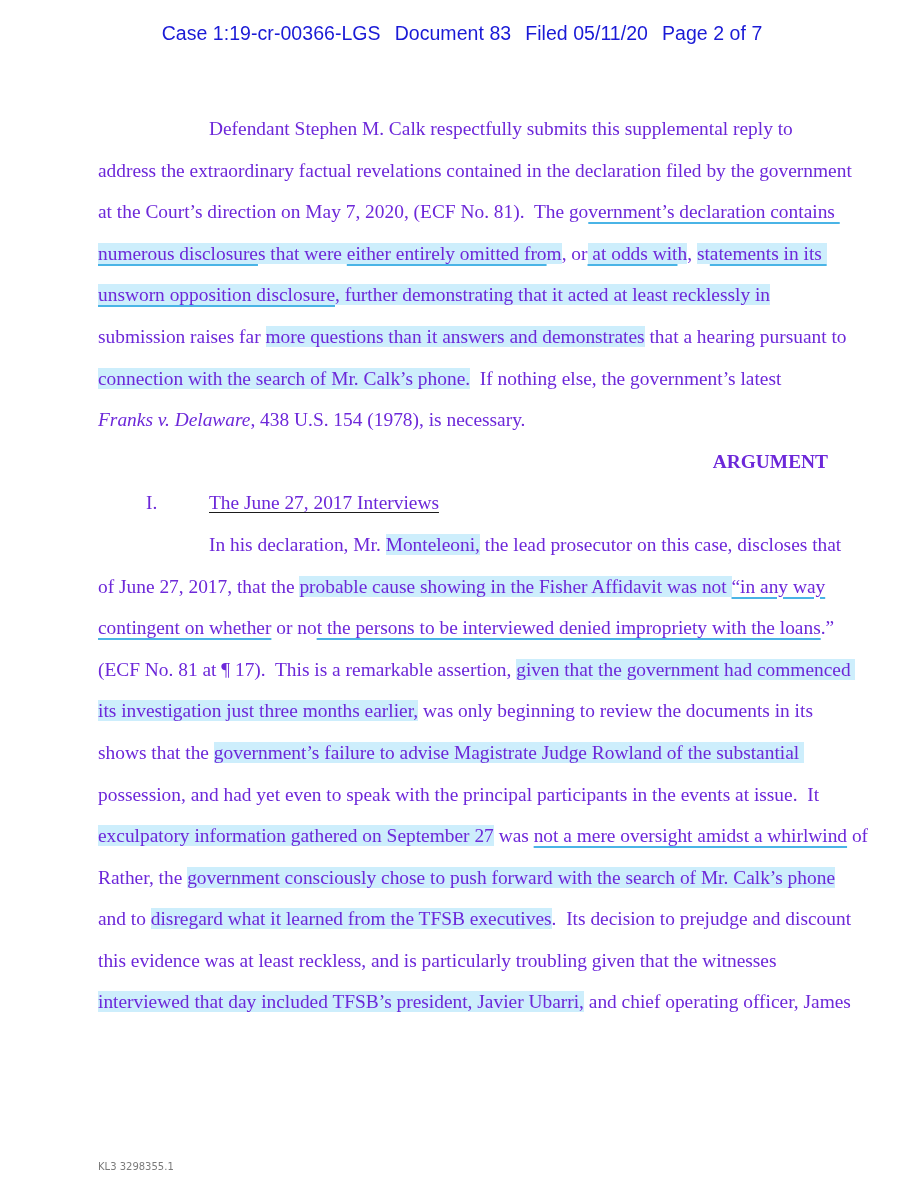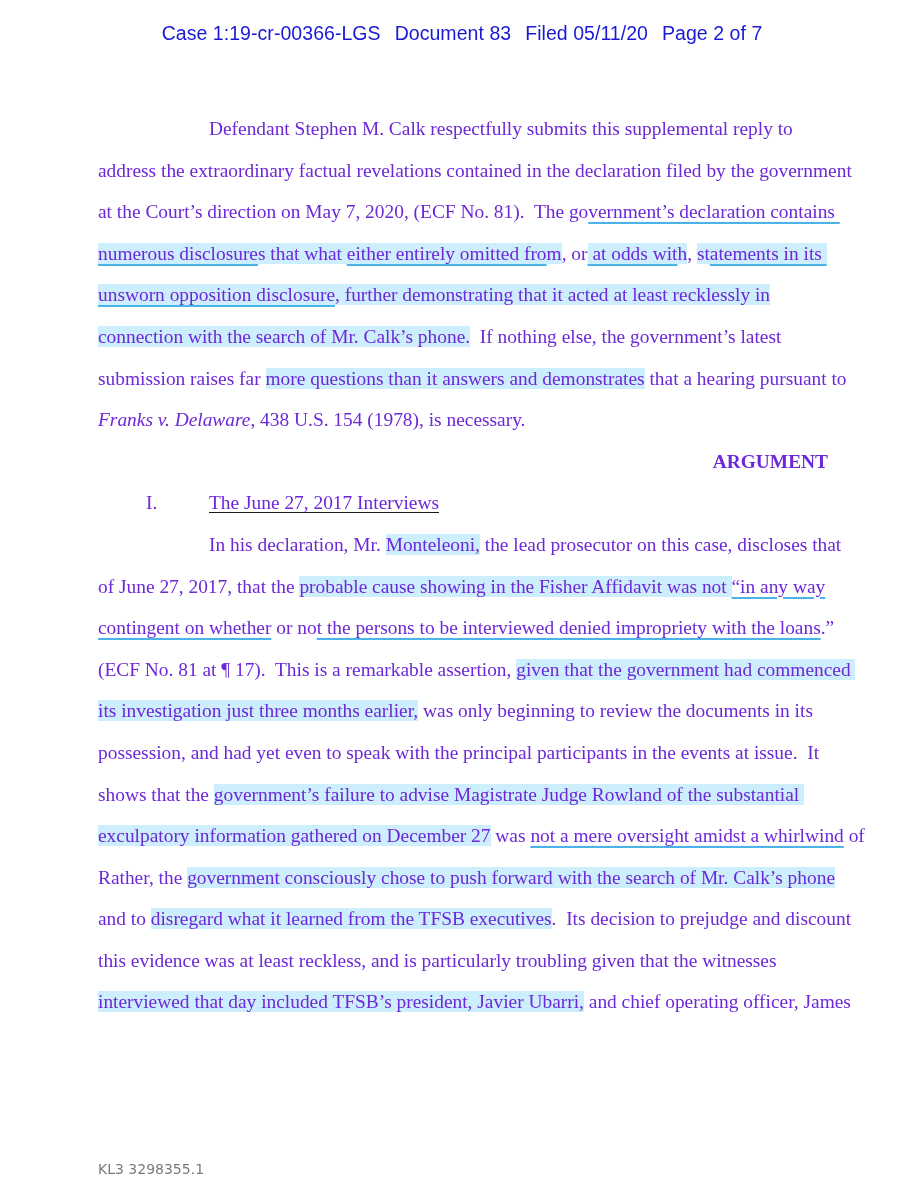--- a/index.html
+++ b/index.html
@@ -19,48 +19,48 @@
   .line.indent { padding-left: 111px; }
   .line.center { text-align: right; font-weight: bold; }
   .seg-hl { background: #cdeefc; }
   .seg-ul { text-decoration: underline; text-decoration-color: #4ab4e6; text-decoration-thickness: 2px; text-underline-offset: 4px; }
   .seg-hlul { background: #cdeefc; text-decoration: underline; text-decoration-color: #4ab4e6; text-decoration-thickness: 2px; text-underline-offset: 4px; }
   .seg-it { font-style: italic; }
   .seg-plainul { text-decoration: underline; text-decoration-color: #1b1b1b; text-decoration-thickness: 1px; text-underline-offset: 3px; }
   .heading-num { display: inline-block; width: 63px; padding-left: 48px; }
   .footer {
     position: absolute; left: 98px; top: 1161px;
-    font-family: "DejaVu Sans", sans-serif; font-size: 14px; color: #7a7a7a;
+    font-family: "DejaVu Sans", sans-serif; font-size: 10px; color: #7a7a7a;
   }
 </style>
 </head>
 <body>
 
 <div class="page">
   <div class="header"><span>Case 1:19-cr-00366-LGS</span><span>Document 83</span><span>Filed 05/11/20</span><span>Page 2 of 7</span></div>
 
   <div class="body-text" id="body-text">
       <div class="line indent"><span>Defendant Stephen M. Calk respectfully submits this supplemental reply to</span></div>
       <div class="line"><span>address the extraordinary factual revelations contained in the declaration filed by the government</span></div>
       <div class="line"><span>at the Court’s direction on May 7, 2020, (ECF No. 81).  The go</span><span class="seg-ul">vernment’s declaration contains </span></div>
-      <div class="line"><span class="seg-hlul">numerous disclosure</span><span class="seg-hl">s that what </span><span class="seg-hlul">either entirely omitted fro</span><span class="seg-hl">m</span><span>, or</span><span class="seg-hlul"> at odds wit</span><span class="seg-hl">h</span><span>, </span><span class="seg-hl">st</span><span class="seg-hlul">atements in its </span></div>
+      <div class="line"><span class="seg-hlul">numerous disclosure</span><span class="seg-hl">s that were </span><span class="seg-hlul">either entirely omitted fro</span><span class="seg-hl">m</span><span>, or</span><span class="seg-hlul"> at odds wit</span><span class="seg-hl">h</span><span>, </span><span class="seg-hl">st</span><span class="seg-hlul">atements in its </span></div>
       <div class="line"><span class="seg-hlul">unsworn opposition disclosure</span><span class="seg-hl">, further demonstrating that it acted at least recklessly in</span></div>
+      <div class="line"><span>submission raises far </span><span class="seg-hl">more questions than it answers and demonstrates</span><span> that a hearing pursuant to</span></div>
       <div class="line"><span class="seg-hl">connection with the search of Mr. Calk’s phone.</span><span>  If nothing else, the government’s latest</span></div>
-      <div class="line"><span>submission raises far </span><span class="seg-hl">more questions than it answers and demonstrates</span><span> that a hearing pursuant to</span></div>
       <div class="line"><span class="seg-it">Franks v. Delaware</span><span>, 438 U.S. 154 (1978), is necessary.</span></div>
       <div class="line center"><span>ARGUMENT</span></div>
       <div class="line"><span class="heading-num">I.</span><span class="seg-plainul">The June 27, 2017 Interviews</span></div>
       <div class="line indent"><span>In his declaration, Mr. </span><span class="seg-hl">Monteleoni,</span><span> the lead prosecutor on this case, discloses that</span></div>
       <div class="line"><span>of June 27, 2017, that the </span><span class="seg-hl">probable cause showing in the Fisher Affidavit was not </span><span class="seg-ul">“in any way</span></div>
       <div class="line"><span class="seg-ul">contingent on whether</span><span> or no</span><span class="seg-ul">t the persons to be interviewed denied impropriety with the loans</span><span>.”</span></div>
       <div class="line"><span>(ECF No. 81 at ¶ 17).  This is a remarkable assertion, </span><span class="seg-hl">given that the government had commenced </span></div>
       <div class="line"><span class="seg-hl">its investigation just three months earlier,</span><span> was only beginning to review the documents in its</span></div>
+      <div class="line"><span>shows that the </span><span class="seg-hl">government’s failure to advise Magistrate Judge Rowland of the substantial </span></div>
       <div class="line"><span>possession, and had yet even to speak with the principal participants in the events at issue.  It</span></div>
-      <div class="line"><span>shows that the </span><span class="seg-hl">government’s failure to advise Magistrate Judge Rowland of the substantial </span></div>
-      <div class="line"><span class="seg-hl">exculpatory information gathered on December 27</span><span> was </span><span class="seg-ul">not a mere oversight amidst a whirlwind</span><span> of</span></div>
+      <div class="line"><span class="seg-hl">exculpatory information gathered on September 27</span><span> was </span><span class="seg-ul">not a mere oversight amidst a whirlwind</span><span> of</span></div>
       <div class="line"><span>Rather, the </span><span class="seg-hl">government consciously chose to push forward with the search of Mr. Calk’s phone</span></div>
       <div class="line"><span>and to </span><span class="seg-hl">disregard what it learned from the TFSB executives</span><span>.  Its decision to prejudge and discount</span></div>
       <div class="line"><span>this evidence was at least reckless, and is particularly troubling given that the witnesses</span></div>
       <div class="line"><span class="seg-hl">interviewed that day included TFSB’s president, Javier Ubarri,</span><span> and chief operating officer, James</span></div>
     </div>
 
   <div class="footer">KL3 3298355.1</div>
 </div>
 
 </body></html>

